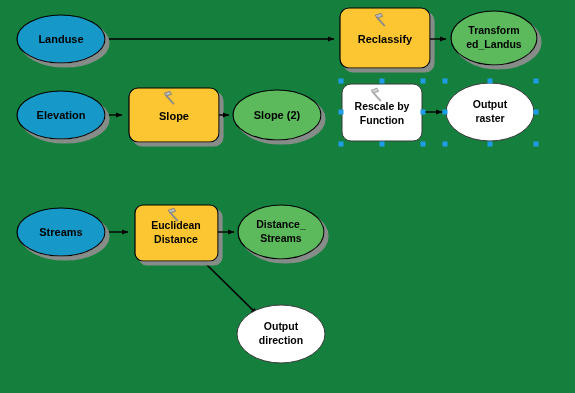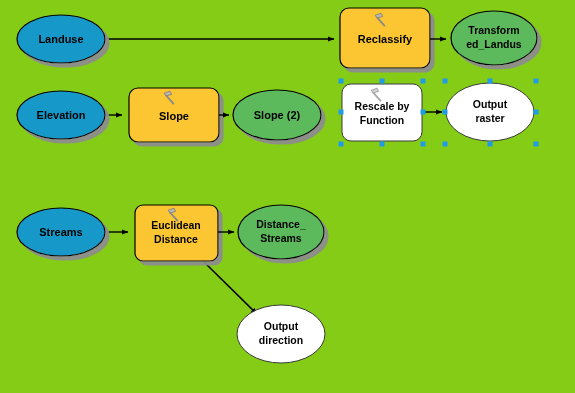--- a/index.html
+++ b/index.html
@@ -11,21 +11,21 @@
   body {
     font-family: "Liberation Sans", sans-serif;
     width: 575px;
     height: 393px;
     overflow: hidden;
   }
   #canvas {
     position: relative;
     width: 575px;
     height: 393px;
-    background: #84cc16;
+    background: #15803d;
   }
   #diagram-svg {
     position: absolute;
     left: 0;
     top: 0;
     width: 575px;
     height: 393px;
   }
   .node-label {
     font-family: "Liberation Sans", sans-serif;

